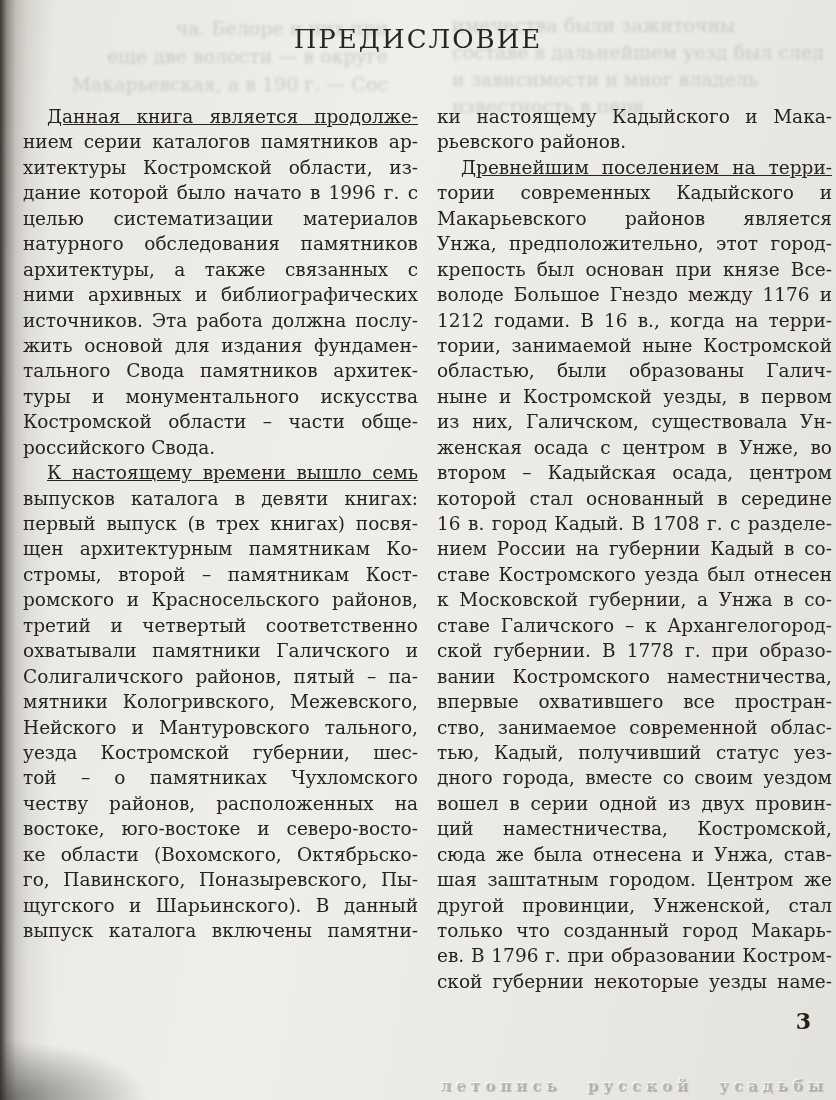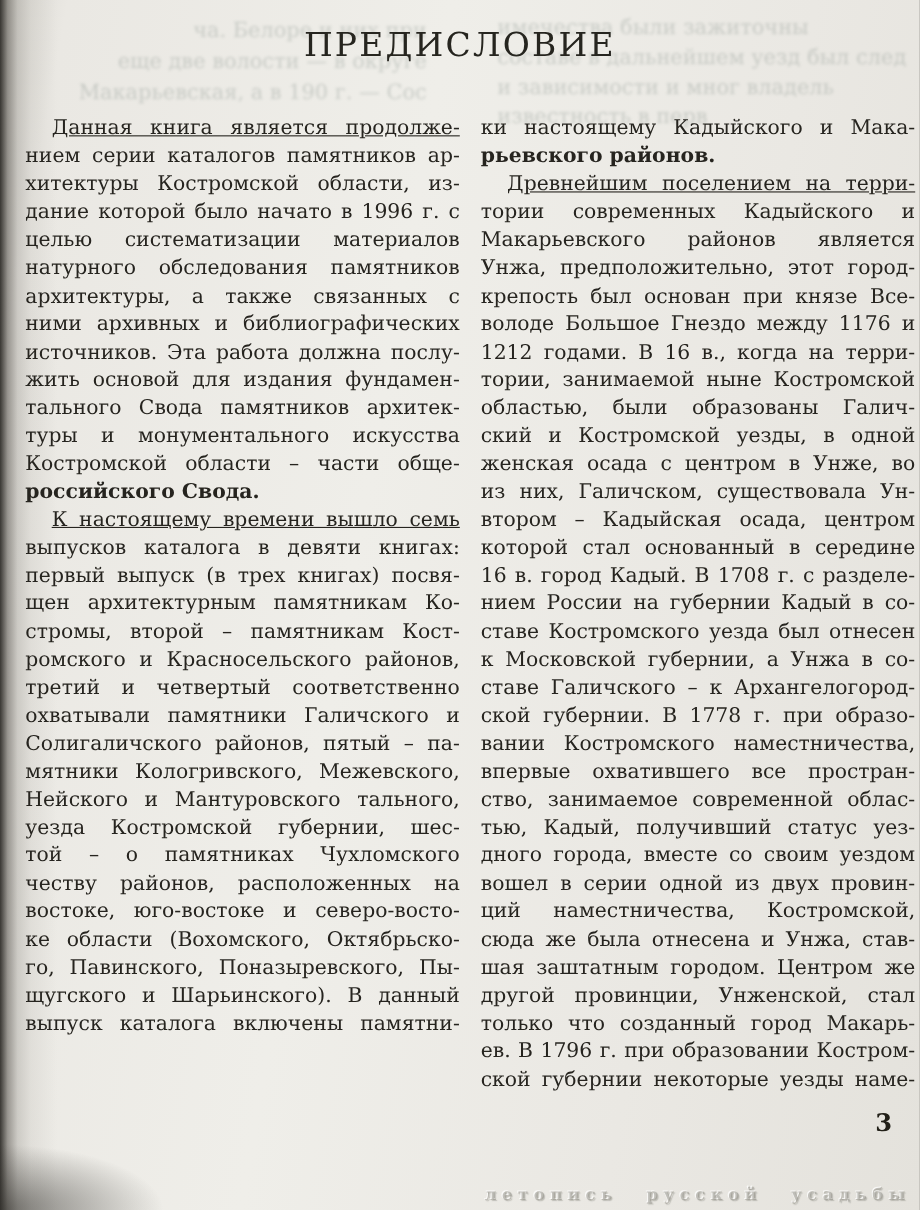--- a/index.html
+++ b/index.html
@@ -18,30 +18,30 @@
     background:linear-gradient(to right,
       rgba(42,40,36,.92) 0px, rgba(70,66,60,.50) 7px,
       rgba(95,91,84,.22) 16px, rgba(120,116,108,.10) 28px, rgba(0,0,0,0) 52px);
   }
   .corner-smudge{
     position:absolute;left:0;bottom:0;width:150px;height:60px;pointer-events:none;
     background:radial-gradient(ellipse at 0% 100%, rgba(48,46,42,.6), rgba(0,0,0,0) 70%);
   }
   .title{
     position:absolute;top:24px;left:0;width:836px;text-align:center;
-    font-size:30px;letter-spacing:2px;color:#26251f;
+    font-size:26px;letter-spacing:2px;color:#26251f;
   }
   .col{
     position:absolute;top:104px;width:395px;
     font-size:18.5px;line-height:25.45px;color:#26241f;
   }
   .col-left{left:23px;}
   .col-right{left:437px;}
   .line{text-align:justify;text-align-last:justify;height:25.45px;white-space:nowrap;}
-  .line.end{text-align-last:left;font-weight:bold;}
+  .line.end{text-align-last:left;}
   .line.indent{text-indent:24px;text-decoration:underline;}
   .page-number{
     position:absolute;top:1008px;right:25px;
     font-size:22px;font-weight:bold;color:#222018;
   }
   .running-footer{
     position:absolute;bottom:5px;right:8px;
     font-size:15px;font-weight:bold;letter-spacing:5px;word-spacing:16px;
     color:rgba(150,147,139,.55);
     text-shadow:-1px -1px 0 rgba(255,255,255,.75), 1px 1px 1px rgba(110,108,100,.35);
@@ -116,23 +116,23 @@
       <div class="line end">рьевского районов.</div>
       <div class="line indent">Древнейшим поселением на терри-</div>
       <div class="line">тории современных Кадыйского и</div>
       <div class="line">Макарьевского районов является</div>
       <div class="line">Унжа, предположительно, этот город-</div>
       <div class="line">крепость был основан при князе Все-</div>
       <div class="line">володе Большое Гнездо между 1176 и</div>
       <div class="line">1212 годами. В 16 в., когда на терри-</div>
       <div class="line">тории, занимаемой ныне Костромской</div>
       <div class="line">областью, были образованы Галич-</div>
-      <div class="line">ский и Костромской уезды, в одной</div>
+      <div class="line">ныне и Костромской уезды, в первом</div>
+      <div class="line">из них, Галичском, существовала Ун-</div>
       <div class="line">женская осада с центром в Унже, во</div>
-      <div class="line">из них, Галичском, существовала Ун-</div>
       <div class="line">втором – Кадыйская осада, центром</div>
       <div class="line">которой стал основанный в середине</div>
       <div class="line">16 в. город Кадый. В 1708 г. с разделе-</div>
       <div class="line">нием России на губернии Кадый в со-</div>
       <div class="line">ставе Костромского уезда был отнесен</div>
       <div class="line">к Московской губернии, а Унжа в со-</div>
       <div class="line">ставе Галичского – к Архангелогород-</div>
       <div class="line">ской губернии. В 1778 г. при образо-</div>
       <div class="line">вании Костромского наместничества,</div>
       <div class="line">впервые охватившего все простран-</div>

